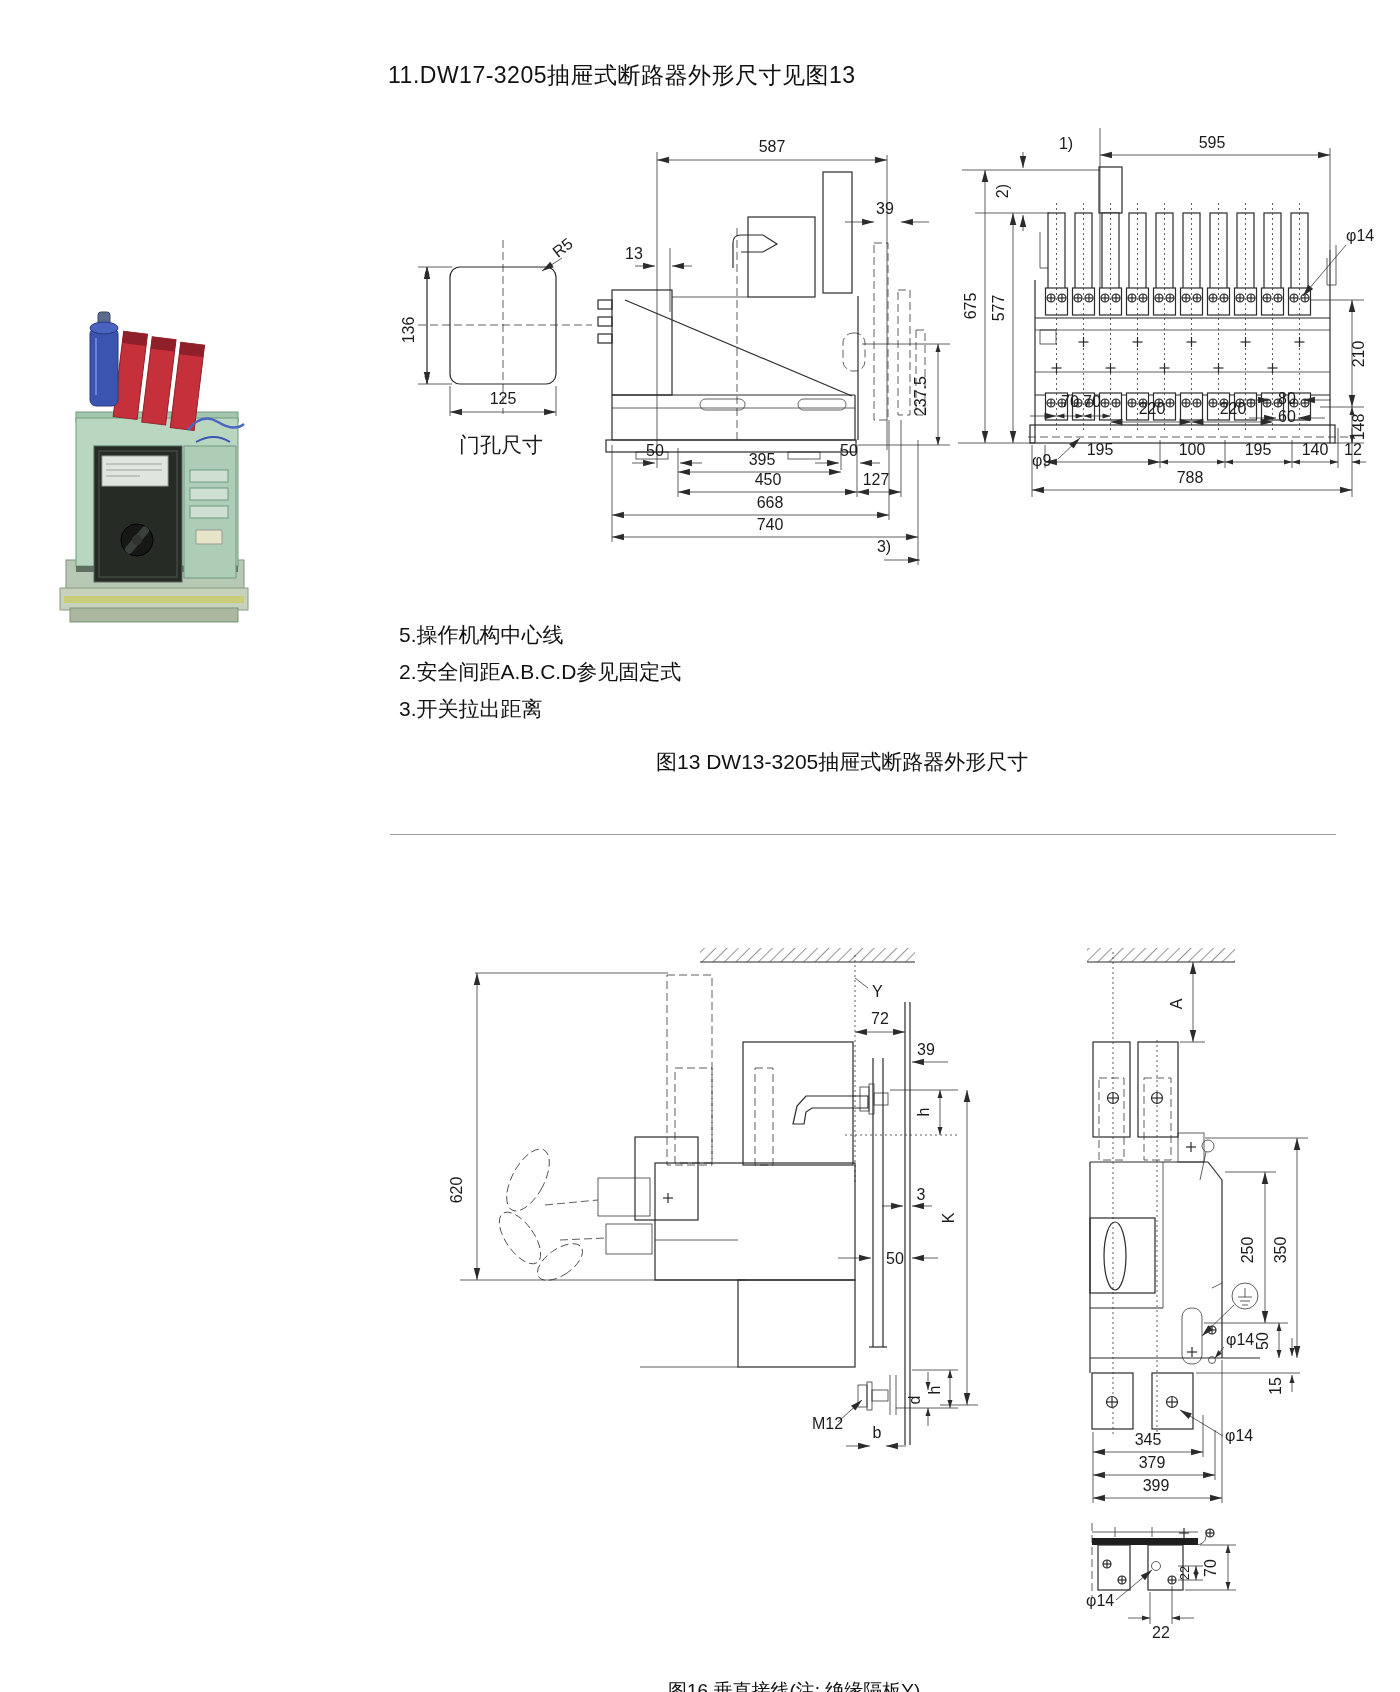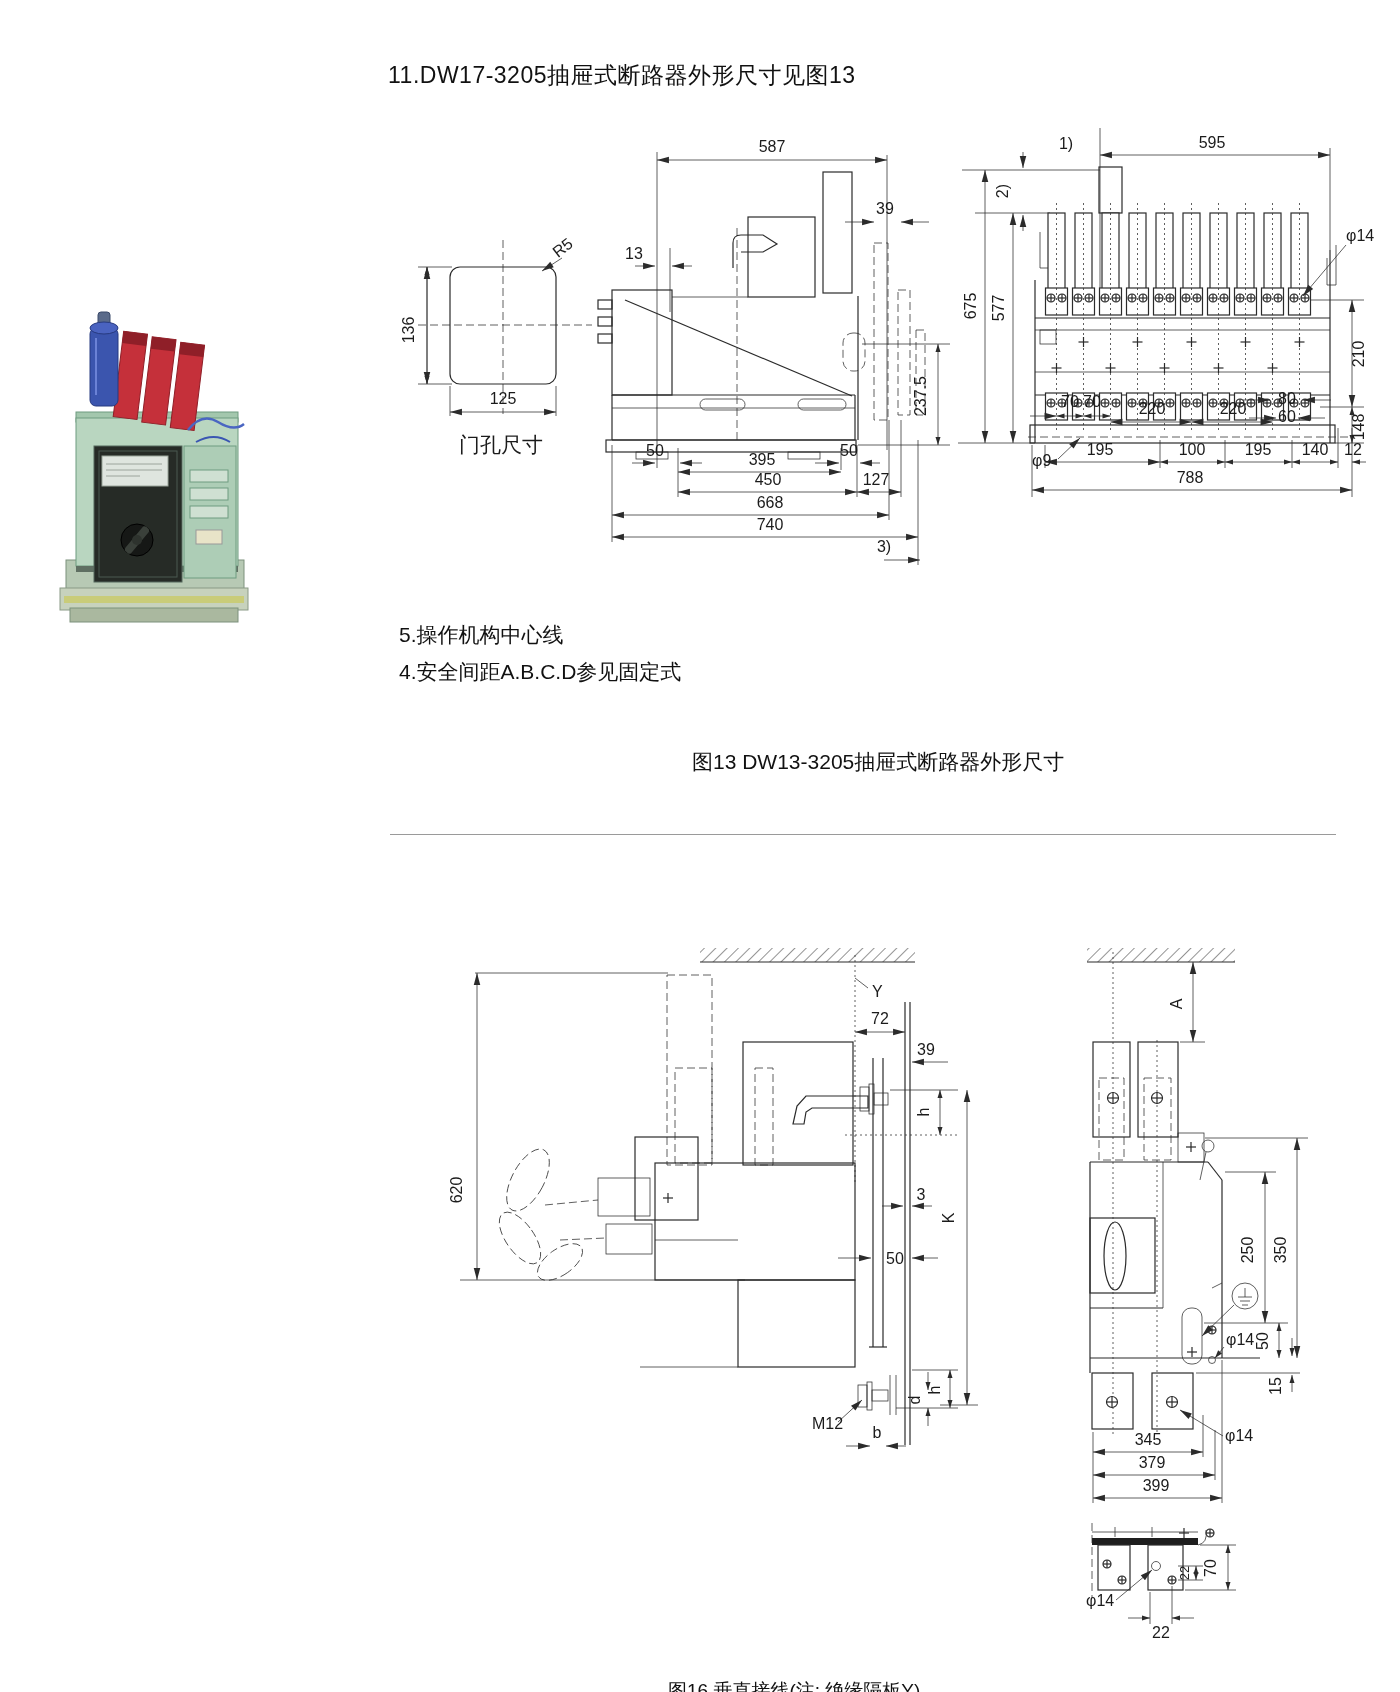--- a/index.html
+++ b/index.html
@@ -2,21 +2,21 @@
 <html><head>
 <meta charset="utf-8">
 <style>
   html,body{margin:0;padding:0;}
   body{width:1400px;height:1692px;position:relative;background:#fff;overflow:hidden;
        font-family:"Liberation Sans",sans-serif;color:#111;}
   .abs{position:absolute;margin-top:44px;}
   #title{left:388px;top:16px;font-size:23px;letter-spacing:.5px;}
   #notes{left:399px;top:572px;font-size:21px;}
   #notes div{height:37px;line-height:37px;}
-  #cap13{left:692px;top:704px;font-size:21px;}
+  #cap13{left:656px;top:704px;font-size:21px;}
   #cap16{left:668px;top:1634px;font-size:19px;}
   #divider{left:390px;top:790px;width:946px;height:1px;background:#9a9a9a;}
   svg{position:absolute;left:0;top:0;}
   .geo{stroke:#2b2b2b;stroke-width:1.2;fill:none;}
   .geo .tn{stroke-width:.75;}
   .geo .dsh{stroke-dasharray:8 4;}
   .geo .dt{stroke-dasharray:2 3;stroke-width:.75;}
   .txt text{fill:#1b1b1b;stroke:none;font-size:16px;text-anchor:middle;
             font-family:"Liberation Sans",sans-serif;}
   .txt .lft{text-anchor:start;}
@@ -537,17 +537,18 @@
       <text transform="rotate(-90 1216 1568)" x="1216" y="1568">70</text>
       <text class="lft" x="1086" y="1606">φ14</text>
       <text x="1161" y="1638">22</text>
     </g>
   </g>
 </svg>
 
 <div class="abs" id="title">11.DW17-3205抽屉式断路器外形尺寸见图13</div>
 <div class="abs" id="notes">
   <div>5.操作机构中心线</div>
-  <div>4.安全间距A.B.C.D参见固定式</div>
+  <div>2.安全间距A.B.C.D参见固定式</div>
+  <div>3.开关拉出距离</div>
 </div>
 <div class="abs" id="cap13">图13  DW13-3205抽屉式断路器外形尺寸</div>
 <div class="abs" id="divider"></div>
 <div class="abs" id="cap16">图16  垂直接线(注: 绝缘隔板Y)</div>
 
 </body></html>

